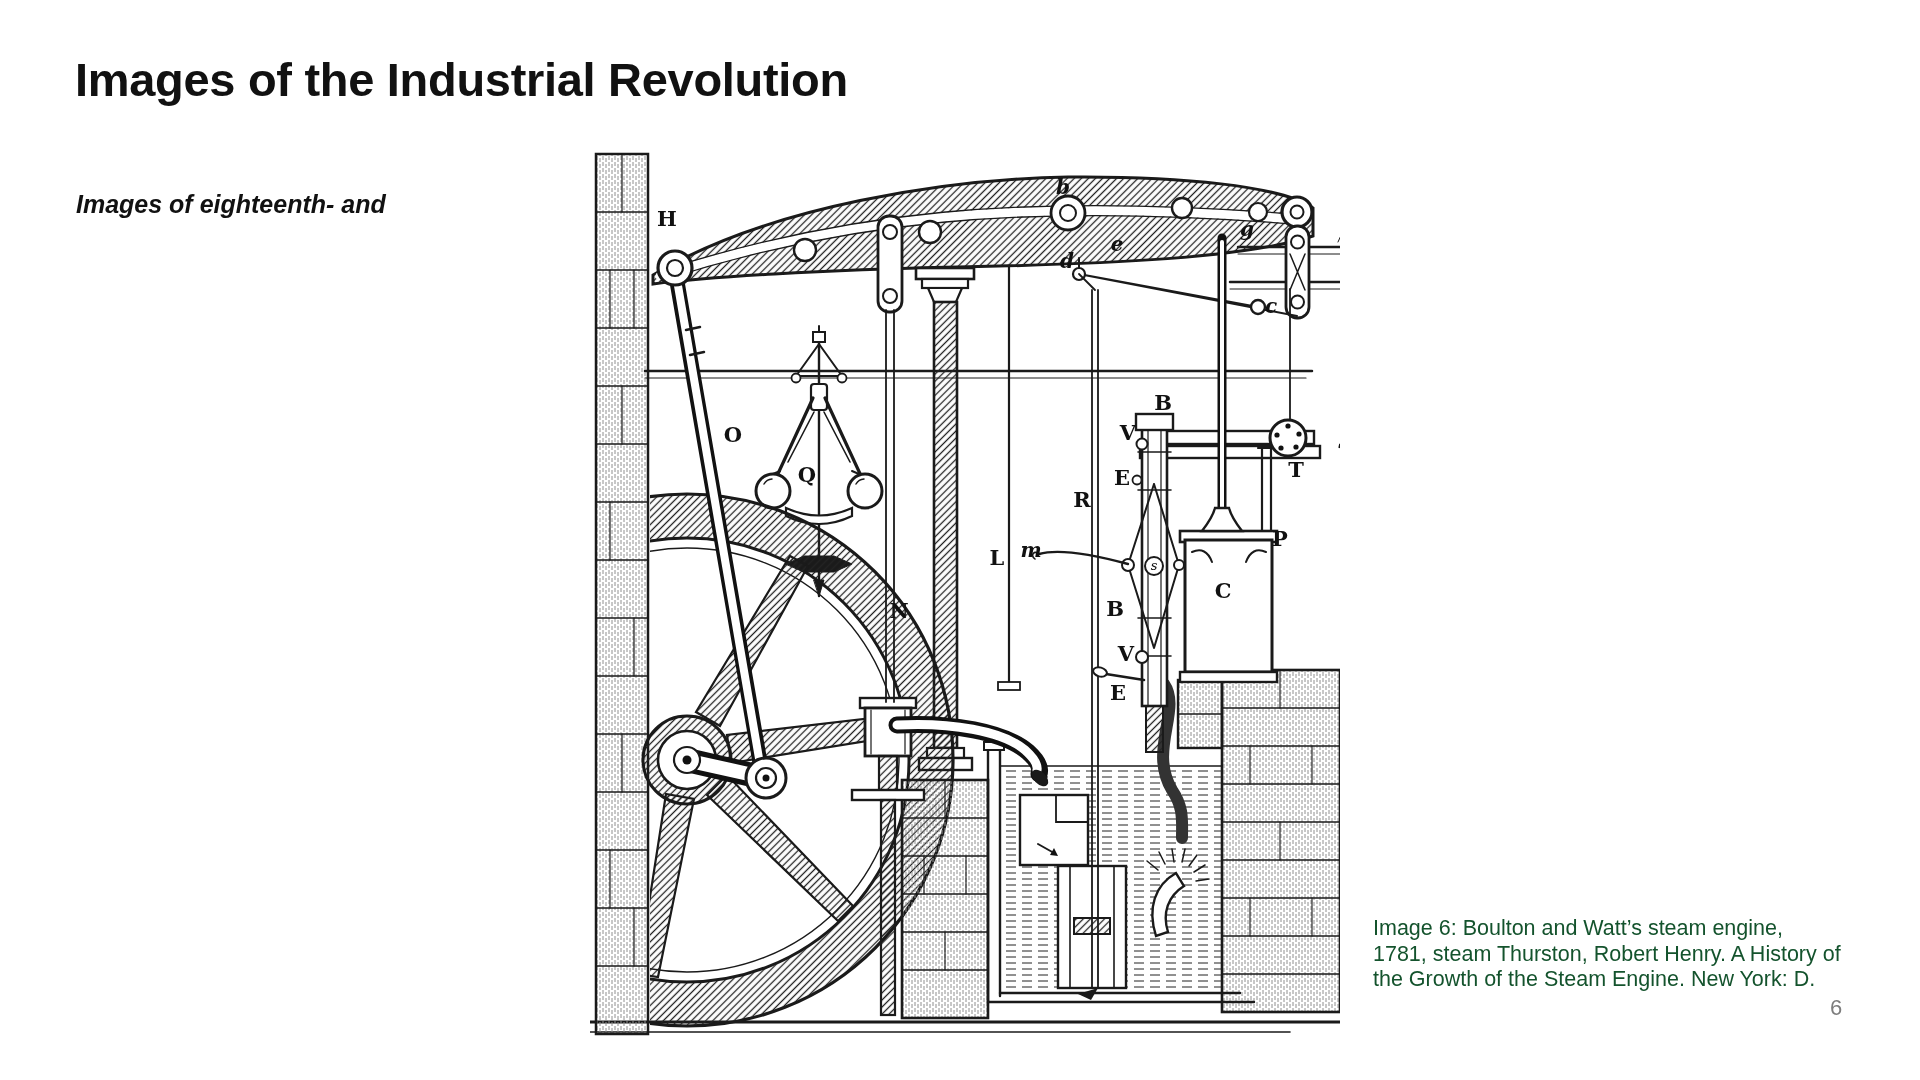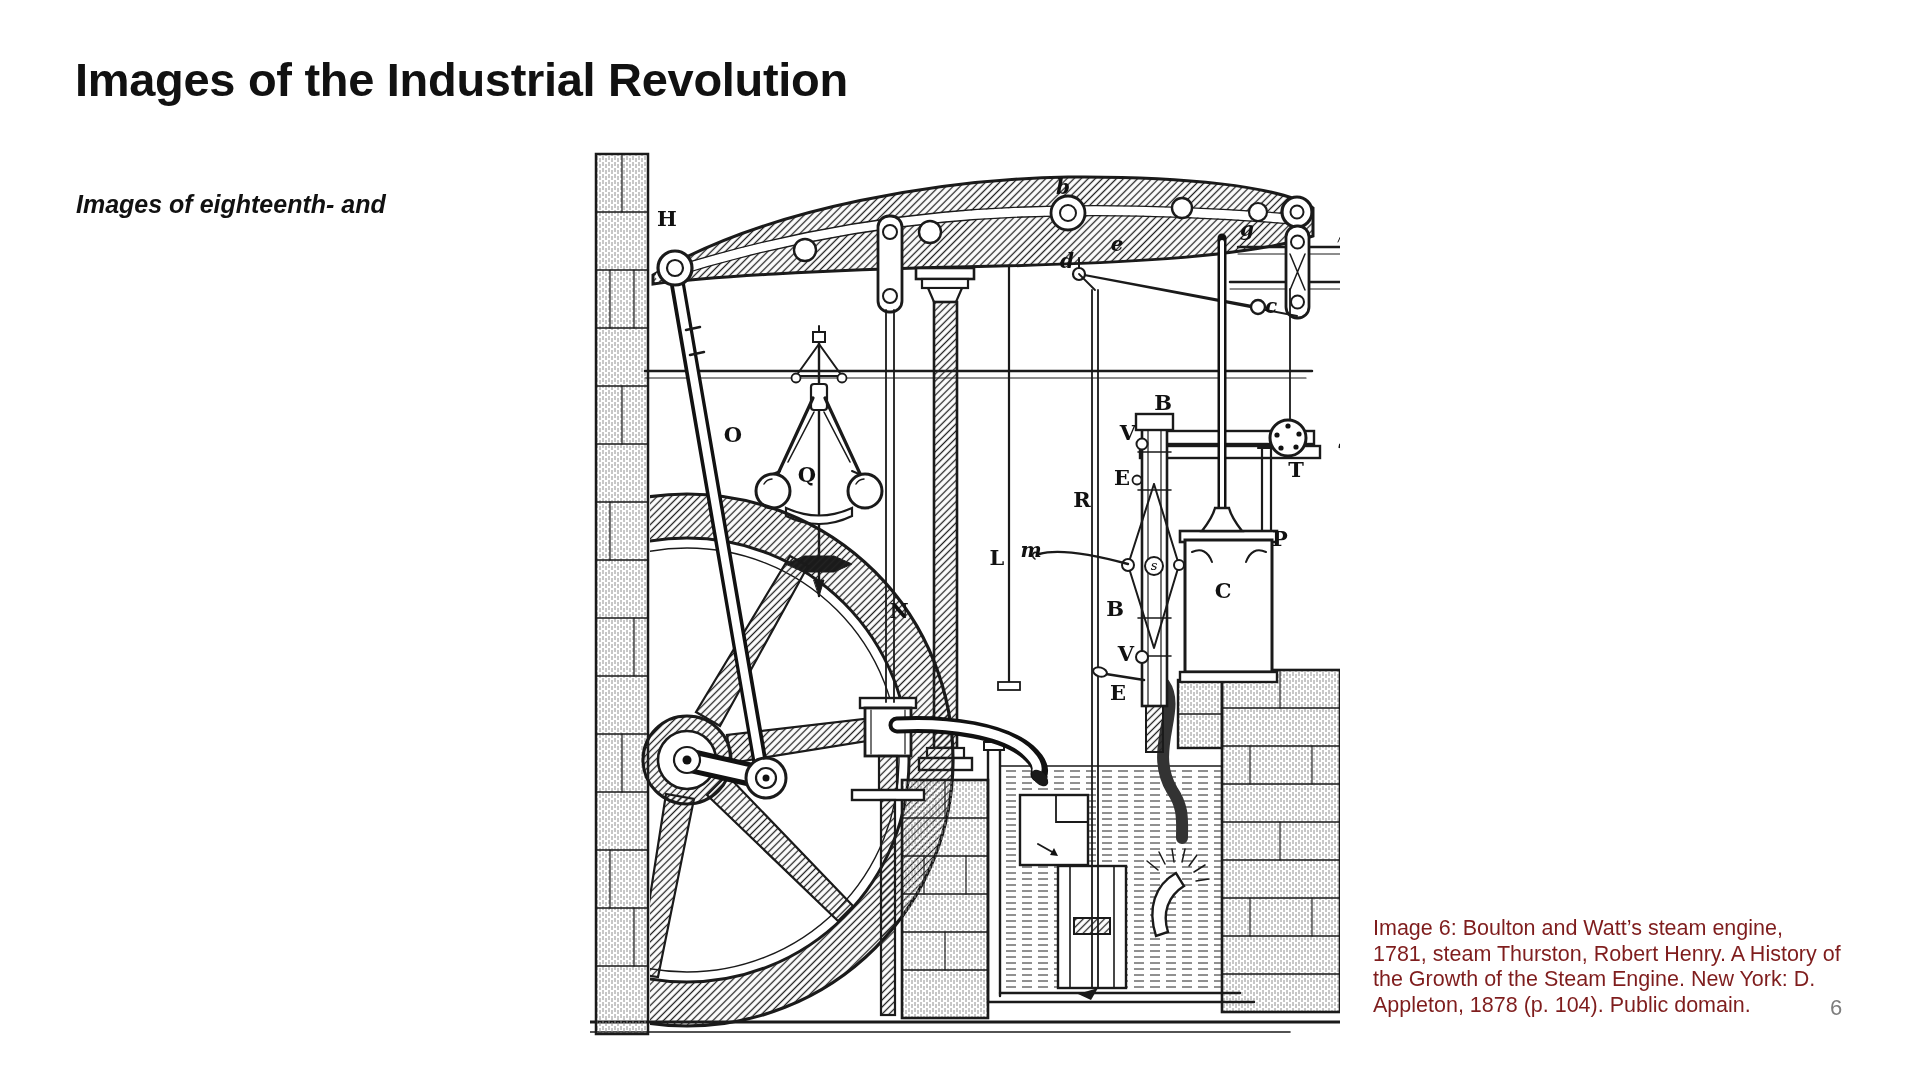--- a/index.html
+++ b/index.html
@@ -4,21 +4,21 @@
 <style>
   html,body{margin:0;padding:0;}
   body{width:1920px;height:1080px;background:#ffffff;position:relative;overflow:hidden;
        font-family:"Liberation Sans",sans-serif;color:#111;}
   .title{position:absolute;left:75px;top:52px;font-size:47px;font-weight:700;
          letter-spacing:-0.3px;color:#111;margin:0;white-space:nowrap;}
   .subtitle{position:absolute;left:76px;top:163px;font-size:25px;font-weight:700;
             font-style:italic;line-height:34px;color:#111;margin-top:24px;}
   .engraving{position:absolute;left:590px;top:150px;width:750px;height:900px;margin:0;}
   .caption{position:absolute;left:1373px;top:916px;width:480px;font-size:21.5px;
-           line-height:25.6px;color:#7f1d1d;}
+           line-height:25.6px;color:#14532d;}
   .pageno{position:absolute;left:1830px;top:995px;font-size:22px;color:#7d7d7d;}
   svg .eng-label{font-family:"DejaVu Serif",serif;fill:#111;text-anchor:middle;}
   svg .cap{font-size:21px;font-weight:bold;}
   svg .ital{font-size:20px;font-weight:bold;font-style:italic;}
   svg .small{font-size:13px;font-style:italic;}
   svg .cap-large{font-size:25px;font-weight:bold;font-style:italic;}
 </style>
 </head>
 <body>
 
@@ -242,18 +242,17 @@
           <text x="706" y="327" class="eng-label cap">T</text>
           <text x="757" y="299" class="eng-label cap-large">S</text>
         </g>
     </svg>
   </figure>
 
   <div class="caption">
     <div>Image 6: Boulton and Watt’s steam engine,</div>
     <div>1781, steam Thurston, Robert Henry. A History of</div>
     <div>the Growth of the Steam Engine. New York: D.</div>
-    <div>Appleton, 1878 (p. 104). Public domain.</div>
   </div>
 
   <div class="pageno">6</div>
 
 </div>
 
 </body></html>

